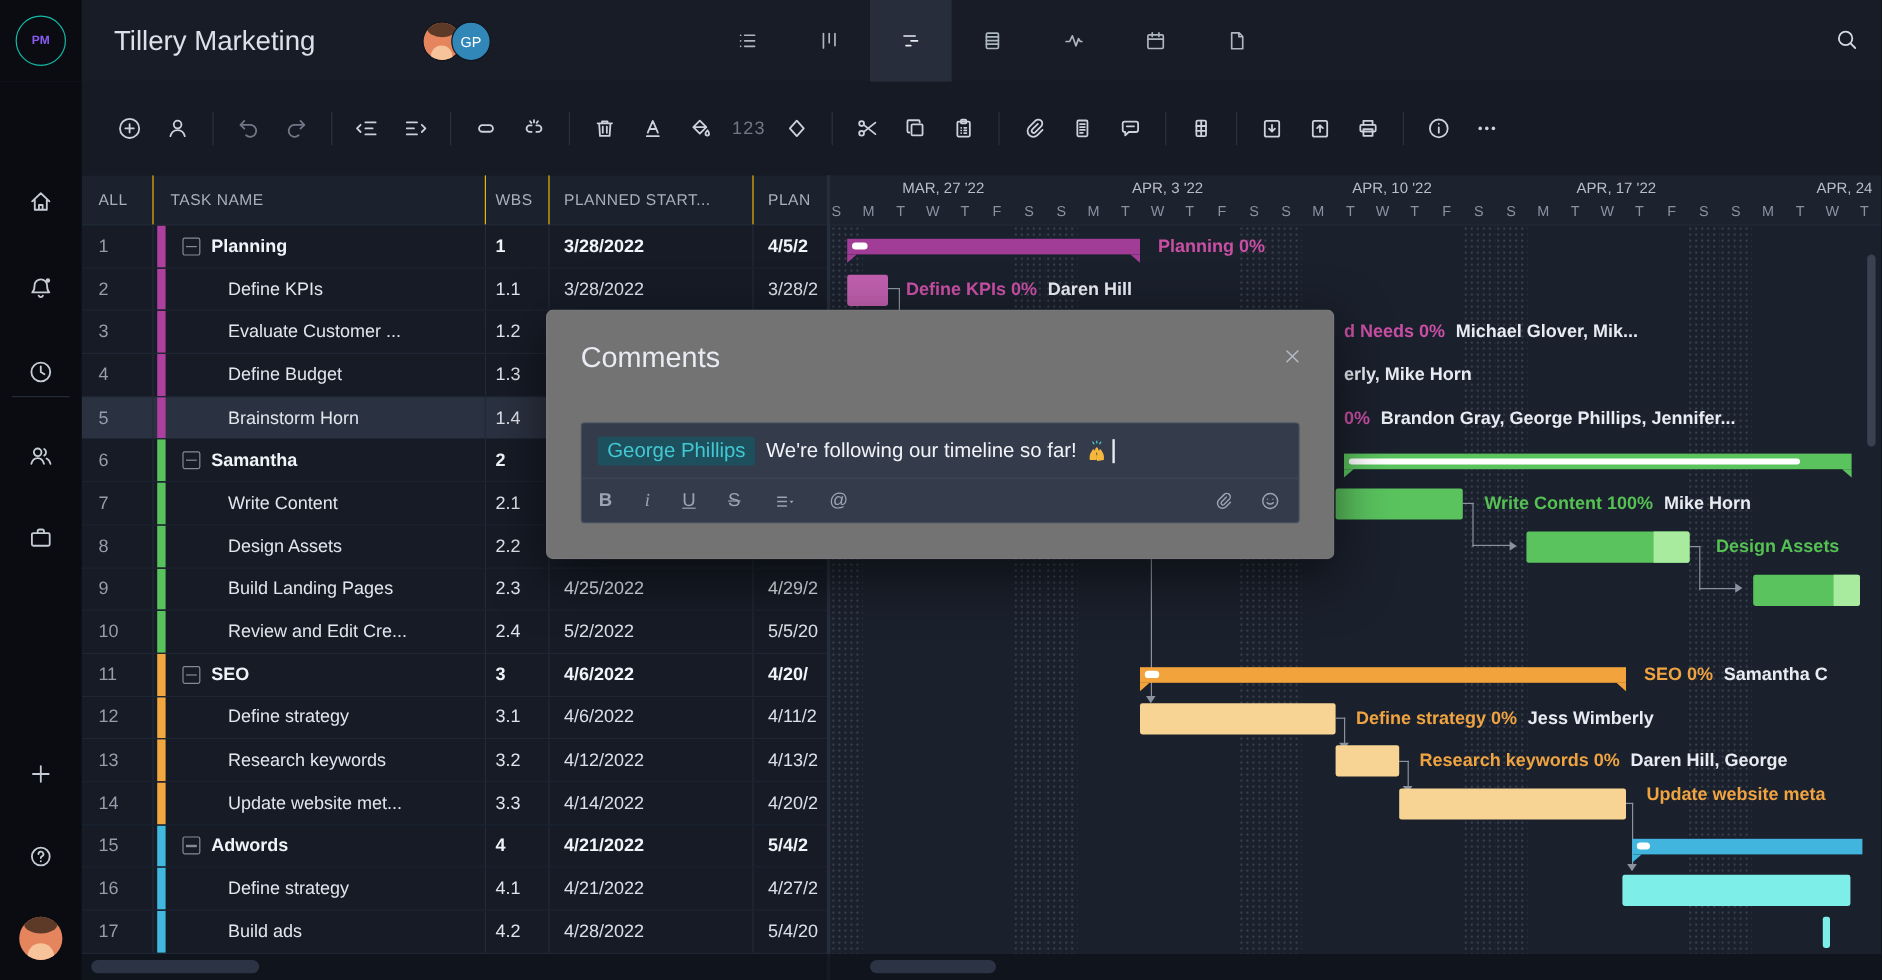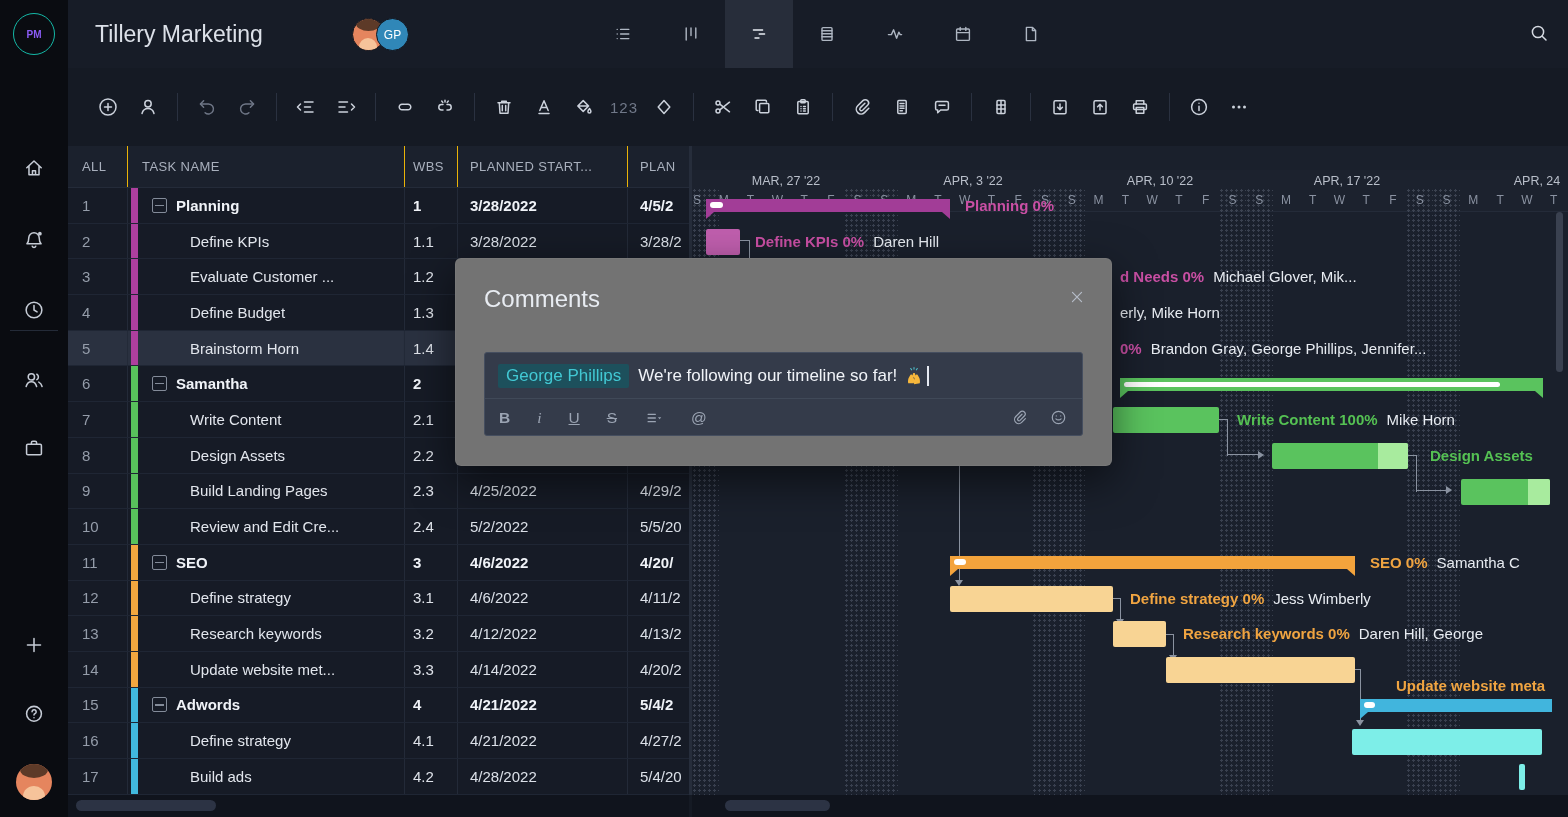--- a/index.html
+++ b/index.html
@@ -63,40 +63,40 @@
   .trow.group .c-name,.trow.group .c-wbs,.trow.group .c-start,.trow.group .c-end{font-weight:bold;color:#f0f3f8;}
   
   .hstrip{position:absolute;bottom:0;height:22px;background:#10141d;z-index:5;}
   .hthumb{position:absolute;top:5px;height:11px;border-radius:6px;background:#2c3344;cursor:pointer;}
   
   #splitter{position:absolute;left:689px;top:146px;width:3px;height:649px;background:#262d3b;z-index:6;cursor:col-resize;}
   #splitter .dots{position:absolute;top:252px;left:0;width:3px;height:24px;display:flex;flex-direction:column;justify-content:space-between;}
   #splitter .dots i{width:3px;height:3px;border-radius:50%;background:#5a6374;}
   
   #ganttPanel{position:absolute;left:692px;top:146px;width:876px;height:649px;overflow:hidden;background:#1a202c;}
-  #gHeader{position:absolute;left:0;top:0;width:876px;height:42px;background:#1c222e;border-bottom:1px solid #242b39;box-sizing:border-box;margin-top:24px;}
+  #gHeader{position:absolute;left:0;top:0;width:876px;height:42px;background:#1c222e;border-bottom:1px solid #242b39;box-sizing:border-box;}
   .gweek{position:absolute;top:4px;width:110px;text-align:center;font-size:12.5px;color:#b9bfca;white-space:nowrap;}
   .gday{position:absolute;top:23px;width:26px;text-align:center;font-size:12px;color:#8a92a1;}
   #gBody{position:absolute;left:0;top:42px;width:876px;height:607px;}
   .wkband{position:absolute;top:0;bottom:0;
           background-image:radial-gradient(rgba(130,140,160,.30) 1px,transparent 1.2px);
           background-size:5px 5px;}
   .gbar{position:absolute;z-index:2;cursor:pointer;}
   .gbar.task{height:26px;border-radius:2px;}
   .gbar.summary{height:13px;}
   .fangL,.fangR{position:absolute;top:100%;width:0;height:0;}
   .fangL{left:0;border-top:7px solid;border-right:8px solid transparent;}
   .fangR{right:0;border-top:7px solid;border-left:8px solid transparent;}
   .stub{position:absolute;top:3px;height:6px;border-radius:3px;background:#fff;}
   .prog{position:absolute;top:4px;height:5px;border-radius:3px;background:#fff;}
   .tip{position:absolute;right:0;top:0;bottom:0;border-radius:0 2px 2px 0;}
   .glabel{position:absolute;z-index:3;height:18px;line-height:18px;font-size:15px;white-space:nowrap;}
   .glabel span{margin-right:9px;}
   .lt-magenta{color:#c94fa4;font-weight:bold;} .lt-green{color:#55c153;font-weight:bold;}
-  .lt-orange{color:#f0a441;font-weight:bold;} .lt-white{color:#e8ecf2;font-weight:normal;}
+  .lt-orange{color:#f0a441;font-weight:bold;} .lt-white{color:#e8ecf2;font-weight:bold;}
   .conn{position:absolute;z-index:1;}
   .arrow{position:absolute;z-index:1;width:0;height:0;}
   .arrow.down{border-left:4px solid transparent;border-right:4px solid transparent;border-top:6px solid #8a92a0;}
   .arrow.right{border-top:4px solid transparent;border-bottom:4px solid transparent;border-left:6px solid #8a92a0;}
   #gvscroll{position:absolute;right:5px;top:66px;width:7px;height:160px;border-radius:4px;background:#3a4150;z-index:4;cursor:pointer;}
   
   #modal{position:absolute;left:455px;top:258px;width:657px;height:208px;background:#737373;border-radius:6px;
          box-shadow:0 14px 44px rgba(0,0,0,.55);border:1px solid rgba(255,255,255,.04);z-index:40;box-sizing:border-box;}
   #modalTitle{position:absolute;left:28px;top:26px;font-size:24px;color:#e8ecf2;}
   #modalClose{position:absolute;right:24px;top:28px;color:#b6bdc9;cursor:pointer;}
@@ -678,21 +678,21 @@
         <div class="glabel" style="left: 273px; top: 9px;"><span class="lt-magenta">Planning  0%</span></div>
         <div class="glabel" style="left: 63px; top: 44.7px;"><span class="lt-magenta">Define KPIs  0%</span><span class="lt-white">Daren Hill</span></div>
         <div class="glabel" style="left: 428px; top: 80.4px;"><span class="lt-magenta">d Needs  0%</span><span class="lt-white">Michael Glover, Mik...</span></div>
         <div class="glabel" style="left: 428px; top: 116.1px;"><span class="lt-white">erly, Mike Horn</span></div>
         <div class="glabel" style="left: 428px; top: 151.8px;"><span class="lt-magenta">0%</span><span class="lt-white">Brandon Gray, George Phillips, Jennifer...</span></div>
         <div class="glabel" style="left: 545px; top: 223.2px;"><span class="lt-green">Write Content  100%</span><span class="lt-white">Mike Horn</span></div>
         <div class="glabel" style="left: 738px; top: 258.9px;"><span class="lt-green">Design Assets</span></div>
         <div class="glabel" style="left: 678px; top: 366px;"><span class="lt-orange">SEO  0%</span><span class="lt-white">Samantha C</span></div>
         <div class="glabel" style="left: 438px; top: 401.7px;"><span class="lt-orange">Define strategy  0%</span><span class="lt-white">Jess Wimberly</span></div>
         <div class="glabel" style="left: 491px; top: 437.4px;"><span class="lt-orange">Research keywords  0%</span><span class="lt-white">Daren Hill, George</span></div>
-        <div class="glabel" style="left: 680px; top: 489px; margin-left: 24px;"><span class="lt-orange">Update website meta</span></div>
+        <div class="glabel" style="left: 680px; top: 466px;"><span class="lt-orange">Update website meta</span></div>
       </div>
     <div id="gvscroll"></div>
   </div>
 
   <div class="hstrip" style="left:692px;width:876px;">
     <div class="hthumb" style="left:33px;width:105px;"></div>
   </div>
 
   <div id="modal">
     <div id="modalTitle">Comments</div>

